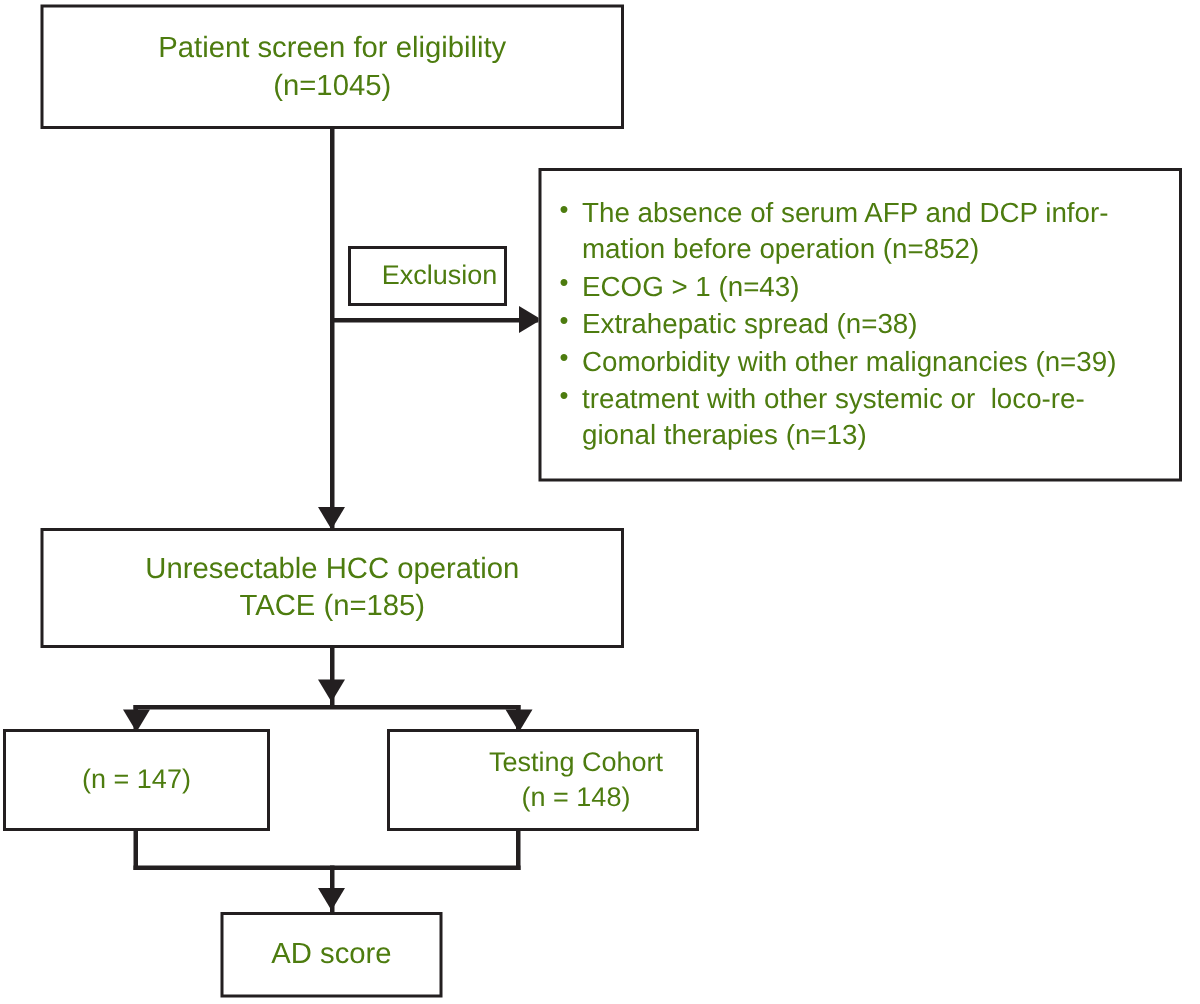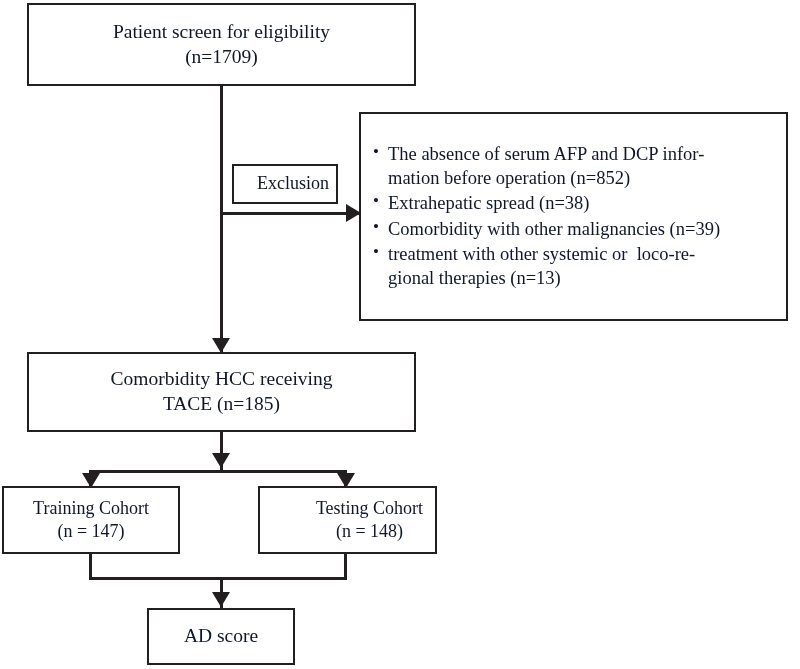--- a/index.html
+++ b/index.html
@@ -6,22 +6,22 @@
   html, body {
     margin: 0;
     padding: 0;
     background: #ffffff;
   }
   #canvas {
     position: relative;
     width: 800px;
     height: 669px;
     background: #ffffff;
-    font-family: Liberation Serif, serif;
-    color: #0f172a;
+    font-family: Liberation Sans, sans-serif;
+    color: #4d7c0f;
     overflow: hidden;
   }
   .node {
     position: absolute;
     box-sizing: border-box;
     border: 2.5px solid #231f20;
     background: #ffffff;
     display: flex;
     flex-direction: column;
     align-items: center;
@@ -31,21 +31,21 @@
     z-index: 3;
   }
   .node .ln { display: block; white-space: pre; }
 
   
   #node-screen   { left: 27px;  top: 3px;   width: 389px; height: 83px;  font-size: 19.5px; }
   #node-exclusion{ left: 232px; top: 164px; width: 106px; height: 40px;  font-size: 18px; border-width: 2.5px; padding-left: 16px; }
   #node-excllist { left: 359px; top: 112px; width: 429px; height: 209px; }
   #node-tace     { left: 27px;  top: 352px; width: 389px; height: 80px;  font-size: 19.5px; }
   #node-training { left: 2px;   top: 486px; width: 178px; height: 68px;  font-size: 18px; }
-  #node-testing  { left: 258px; top: 486px; width: 179px; height: 68px;  font-size: 18px; padding-left: 44px; }
+  #node-testing  { left: 258px; top: 486px; width: 208px; height: 68px;  font-size: 18px; padding-left: 44px; }
   #node-ad       { left: 147px; top: 608px; width: 148px; height: 57px;  font-size: 19.5px; text-align: center; }
 
   
   #node-excllist {
     align-items: flex-end;
     justify-content: center;
     padding: 8px 6px 8px 10px;
     text-align: left;
   }
   .bullets { list-style: none; margin: 0; padding: 0; width: 100%; }
@@ -114,45 +114,45 @@
 
   <div class="vline" style="left:89px; top:554px; height:26px;"></div>
   <div class="vline" style="left:344px; top:554px; height:26px;"></div>
   <div class="hline" style="left:89px; top:577px; width:258px;"></div>
 
   <div class="vline" style="left:220px; top:577px; height:31px;"></div>
   <div class="arrow-down" style="left:212px; top:592px;"></div>
 
   <div class="node" id="node-screen">
     <span class="ln">Patient screen for eligibility</span>
-    <span class="ln">(n=1709)</span>
+    <span class="ln">(n=1045)</span>
   </div>
 
   <div class="node" id="node-exclusion">
     <span class="ln">Exclusion</span>
   </div>
 
   <div class="node" id="node-excllist">
     <ul class="bullets">
       <li>The absence of serum AFP and DCP infor-
 mation before operation (n=852)</li>
+      <li>ECOG &gt; 1 (n=43)</li>
       <li>Extrahepatic spread (n=38)</li>
       <li>Comorbidity with other malignancies (n=39)</li>
       <li>treatment with other systemic or  loco-re-
 gional therapies (n=13)</li>
     </ul>
   </div>
 
   <div class="node" id="node-tace">
-    <span class="ln">Comorbidity HCC receiving</span>
+    <span class="ln">Unresectable HCC operation</span>
     <span class="ln">TACE (n=185)</span>
   </div>
 
   <div class="node" id="node-training">
-    <span class="ln">Training Cohort</span>
     <span class="ln">(n = 147)</span>
   </div>
 
   <div class="node" id="node-testing">
     <span class="ln">Testing Cohort</span>
     <span class="ln">(n = 148)</span>
   </div>
 
   <div class="node" id="node-ad">
     <span class="ln">AD score</span>

